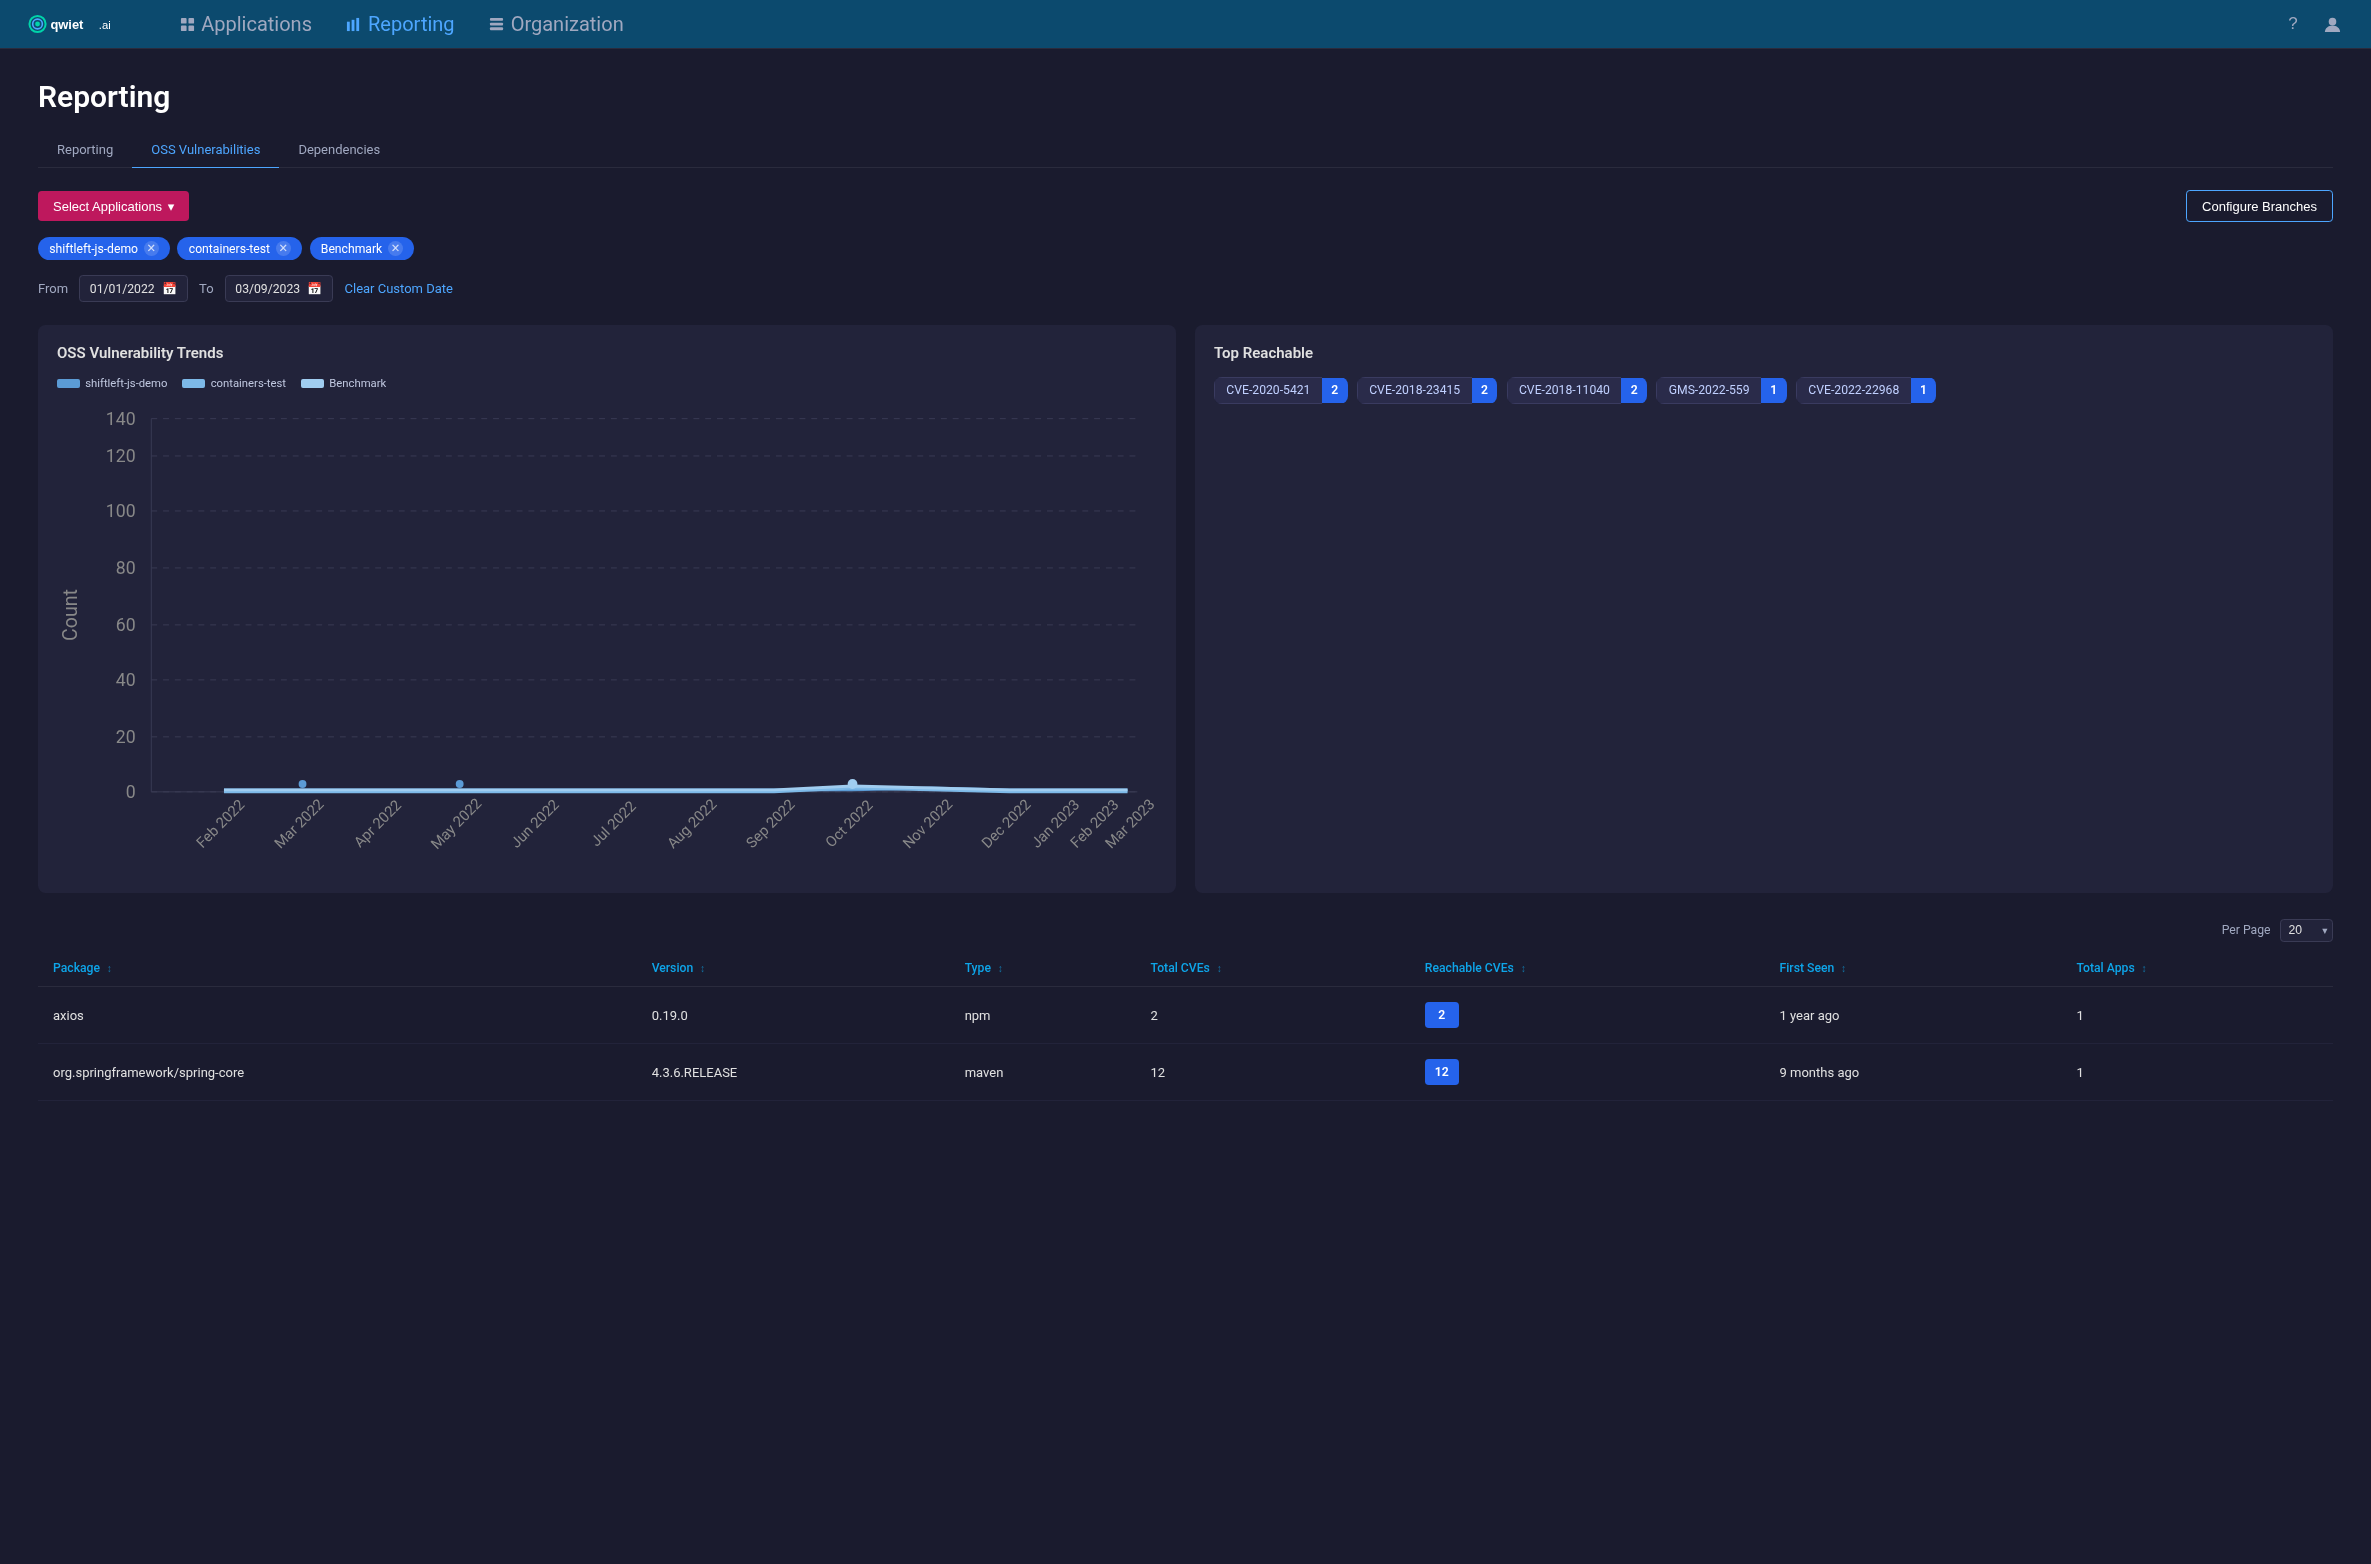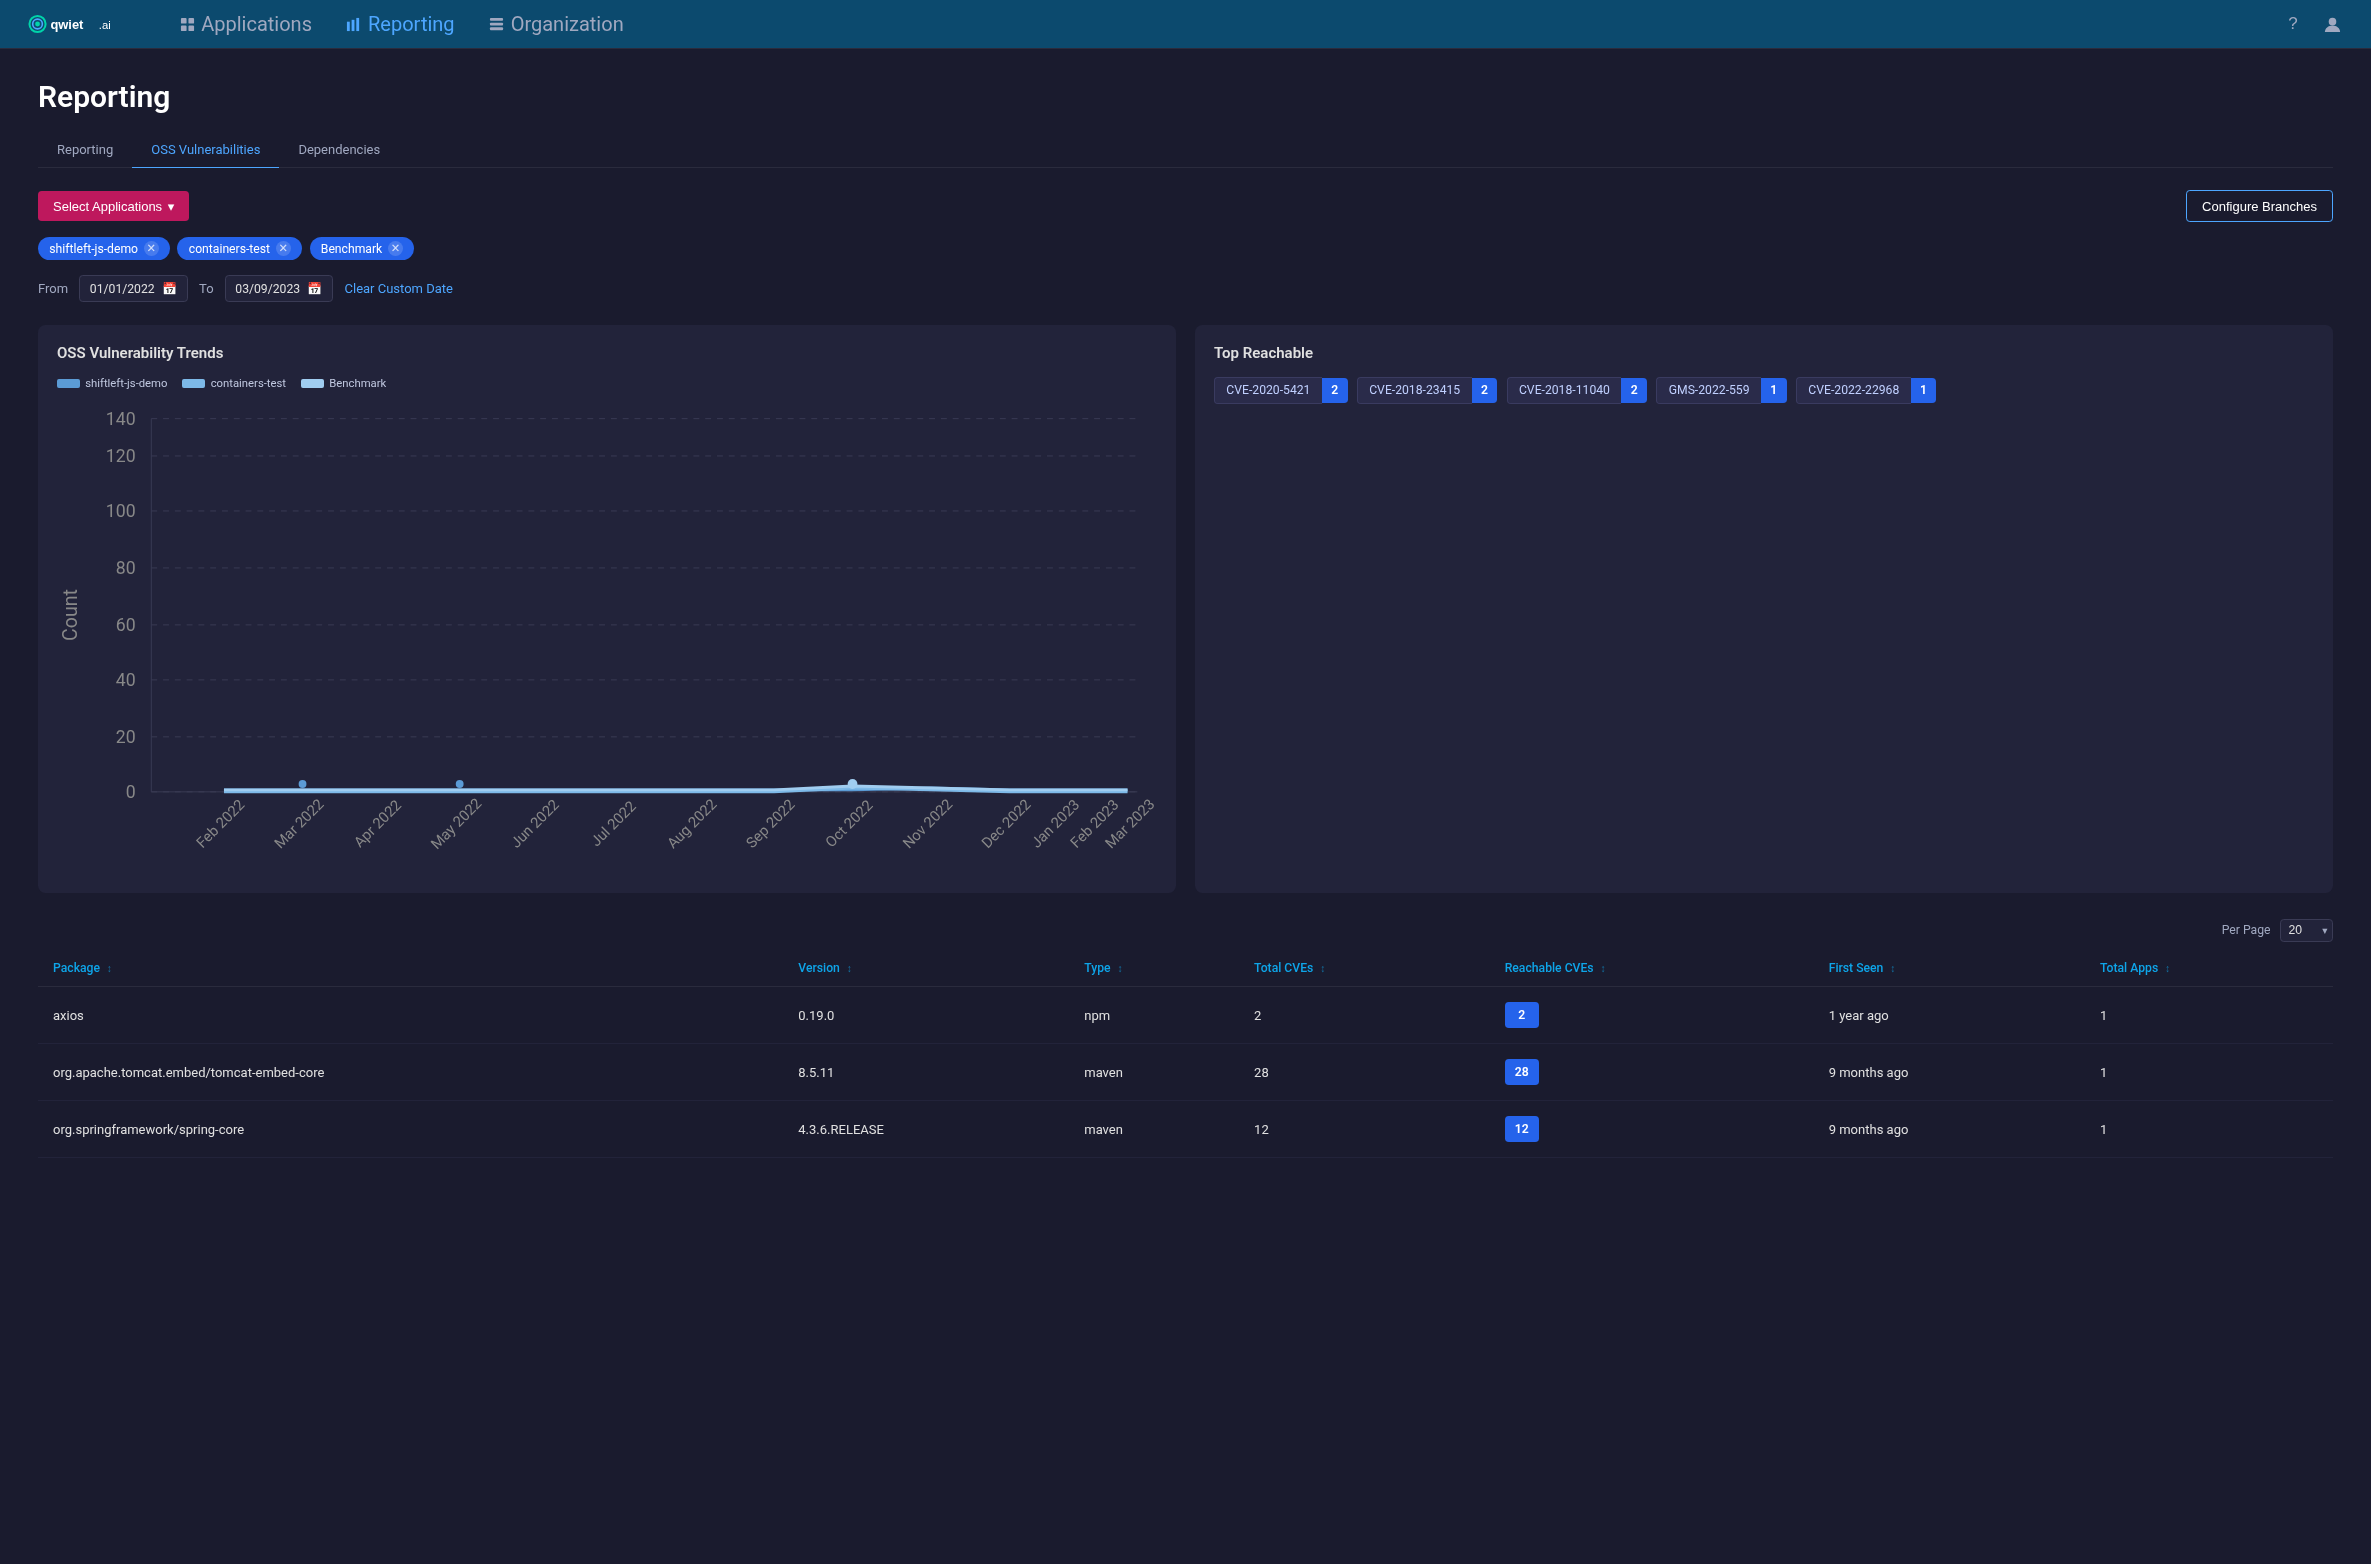--- a/index.html
+++ b/index.html
@@ -247,21 +247,21 @@
     .cve-grid {
       display: flex;
       flex-wrap: wrap;
       gap: 9.4px;
       margin-top: 3.8px;
     }
     .cve-tag {
       display: flex;
       align-items: center;
       gap: 0;
-      border-radius: 1px;
+      border-radius: 8px;
       overflow: hidden;
       font-size: 12.2px;
     }
     .cve-tag-label {
       background: #2a2b4a;
       color: #c0d0ff;
       padding: 5.6px 11.3px;
       border: 0.9px solid #3a3b60;
       border-right: none;
       border-radius: 3.8px 0 0 3.8px;
@@ -623,31 +623,20 @@
         <td>0.19.0</td>
         <td>npm</td>
         <td>2</td>
         <td>
           <span class="reachable-badge">2</span>
         </td>
         <td>1 year ago</td>
         <td>1</td>
       </tr>
       <tr>
-        <td>org.apache.tomcat.embed/tomcat-embed-core</td>
-        <td>8.5.11</td>
-        <td>maven</td>
-        <td>28</td>
-        <td>
-          <span class="reachable-badge">28</span>
-        </td>
-        <td>9 months ago</td>
-        <td>1</td>
-      </tr>
-      <tr>
         <td>org.springframework/spring-core</td>
         <td>4.3.6.RELEASE</td>
         <td>maven</td>
         <td>12</td>
         <td>
           <span class="reachable-badge">12</span>
         </td>
         <td>9 months ago</td>
         <td>1</td>
       </tr>

